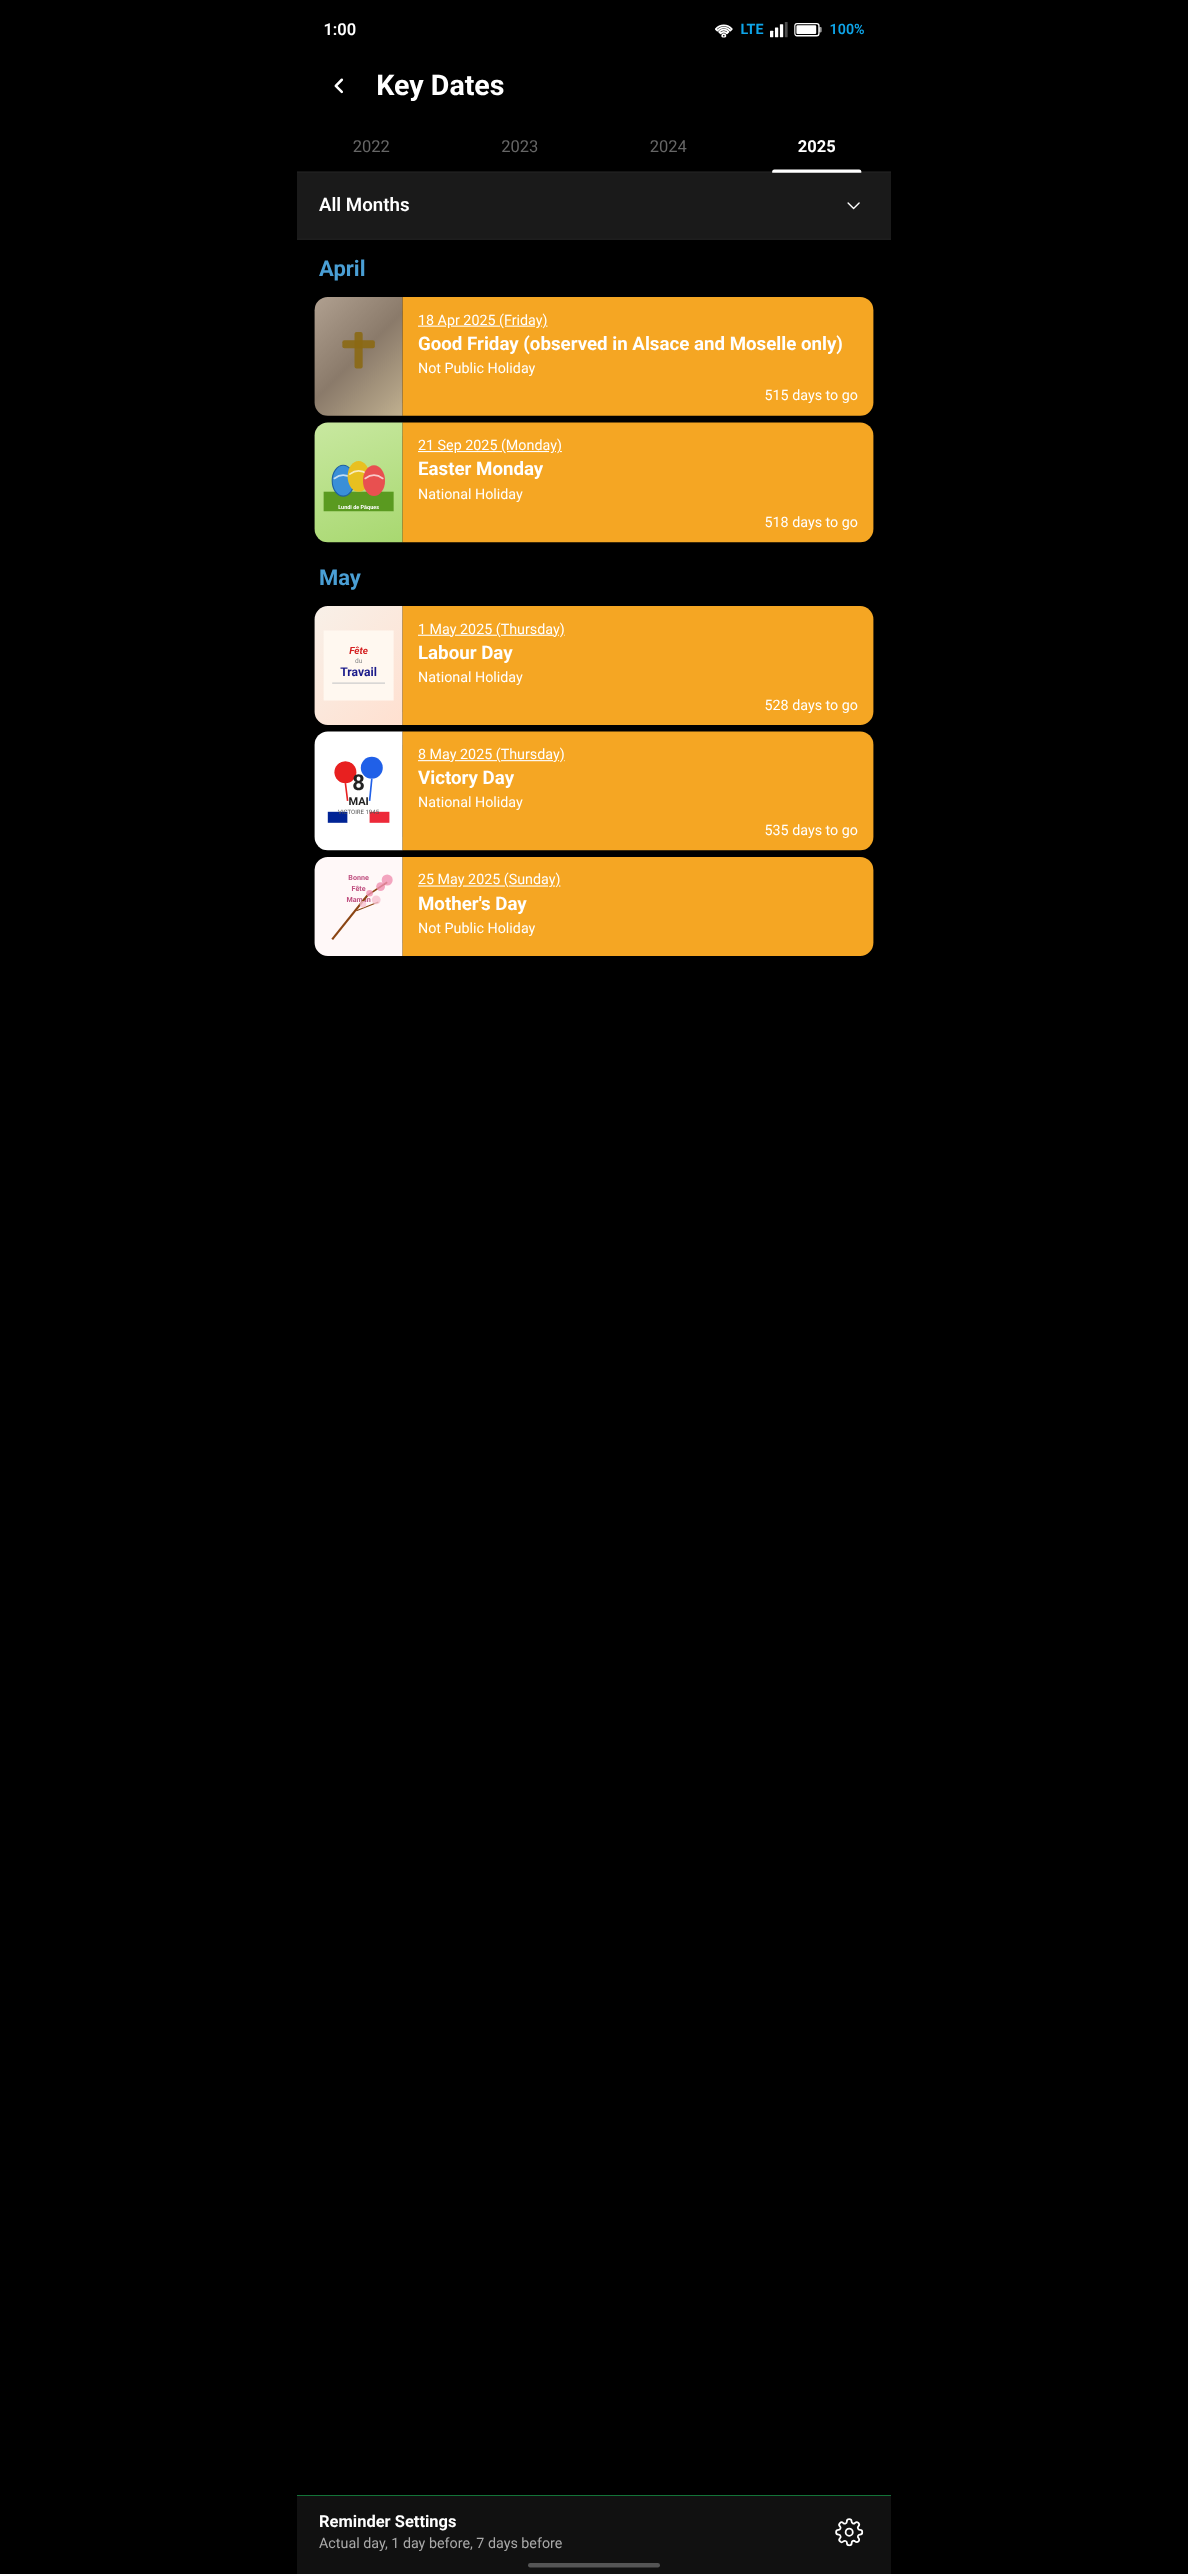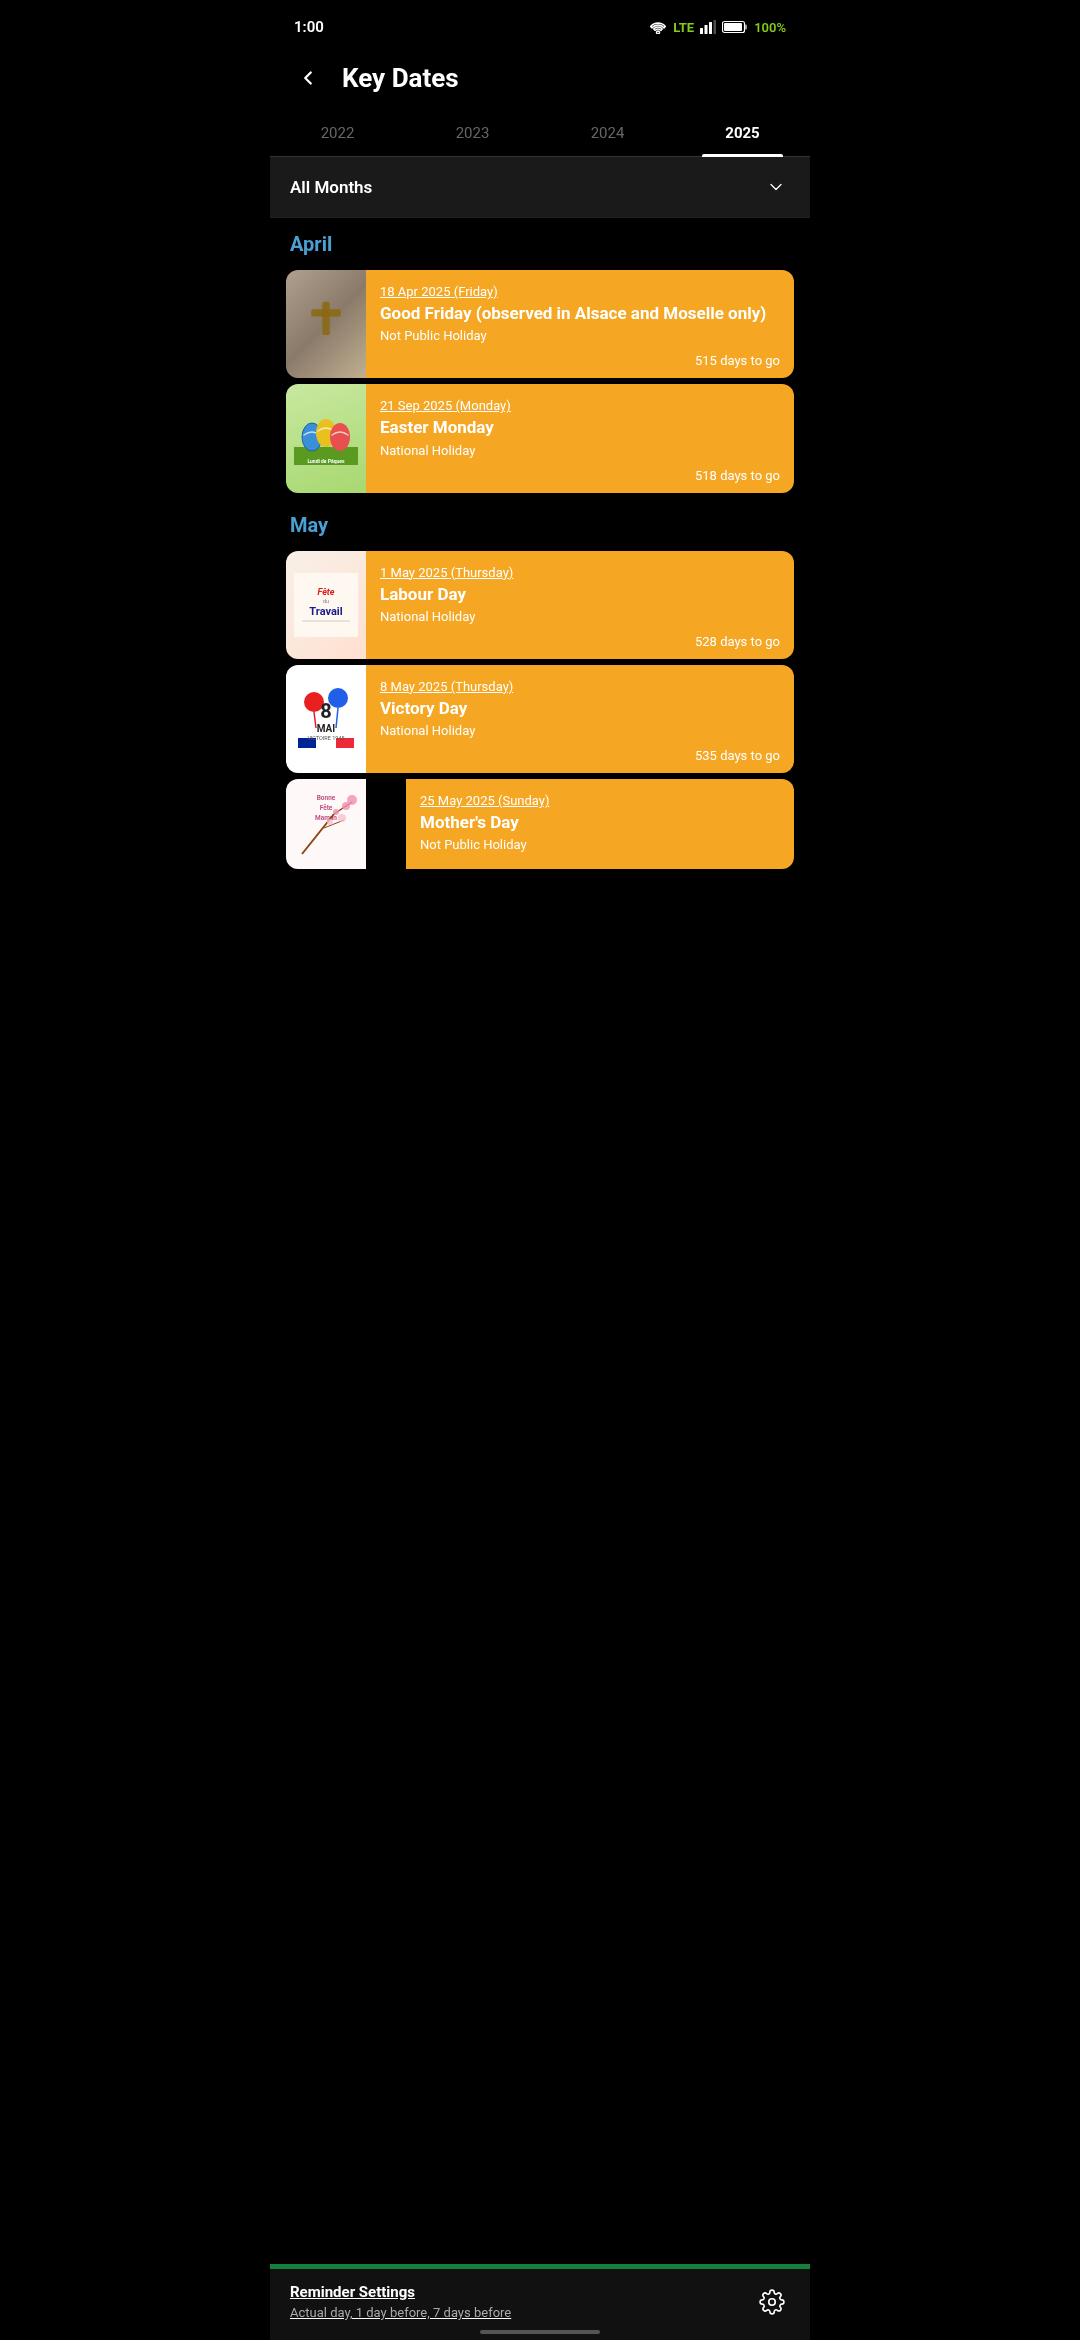--- a/index.html
+++ b/index.html
@@ -27,21 +27,21 @@
     .status-time {
       font-size: 15px;
       font-weight: 600;
       color: #fff;
     }
     .status-icons {
       display: flex;
       align-items: center;
       gap: 6px;
       font-size: 13px;
-      color: #84cc16;
+      color: #0ea5e9;
     }
 
     
     .header {
       display: flex;
       align-items: center;
       padding: 10px 20px 16px;
       gap: 16px;
     }
     .back-btn {
@@ -238,22 +238,21 @@
     
     .bottom-bar {
       position: fixed;
       bottom: 0;
       left: 50%;
       transform: translateX(-50%);
       width: 100%;
       max-width: 540px;
       background: #111;
       padding: 14px 20px 20px;
-      border-top: 5px solid #15803d;
-      text-decoration: underline;
+      border-top: 1px solid #15803d;
     }
     .reminder-row {
       display: flex;
       align-items: center;
       justify-content: space-between;
     }
     .reminder-text {
       flex: 1;
     }
     .reminder-title {
@@ -456,21 +455,21 @@
   <div class="event-body">
     <span class="event-date">8 May 2025 (Thursday)</span>
     <span class="event-name">Victory Day</span>
     <span class="event-type">National Holiday</span>
     <div class="event-days">
       <span>535 days to go</span>
     </div>
   </div>
 </div>
 
-<div class="event-card-wrapper" style="gap:40px;">
+<div class="event-card-wrapper" style="">
   <div class="icon-mothers">
     <svg viewBox="0 0 64 80" width="64" height="80">
       <rect width="64" height="80" fill="#fff8f8"></rect>
 
       <text x="32" y="16" text-anchor="middle" font-size="6.5" fill="#c05080" font-weight="bold">Bonne</text>
       <text x="32" y="26" text-anchor="middle" font-size="6.5" fill="#c05080" font-weight="bold">Fête</text>
       <text x="32" y="36" text-anchor="middle" font-size="6.5" fill="#c05080" font-weight="bold">Maman</text>
 
       <line x1="8" y1="70" x2="40" y2="30" stroke="#8B4513" stroke-width="2"></line>
       <line x1="40" y1="30" x2="58" y2="18" stroke="#8B4513" stroke-width="1.5"></line>

